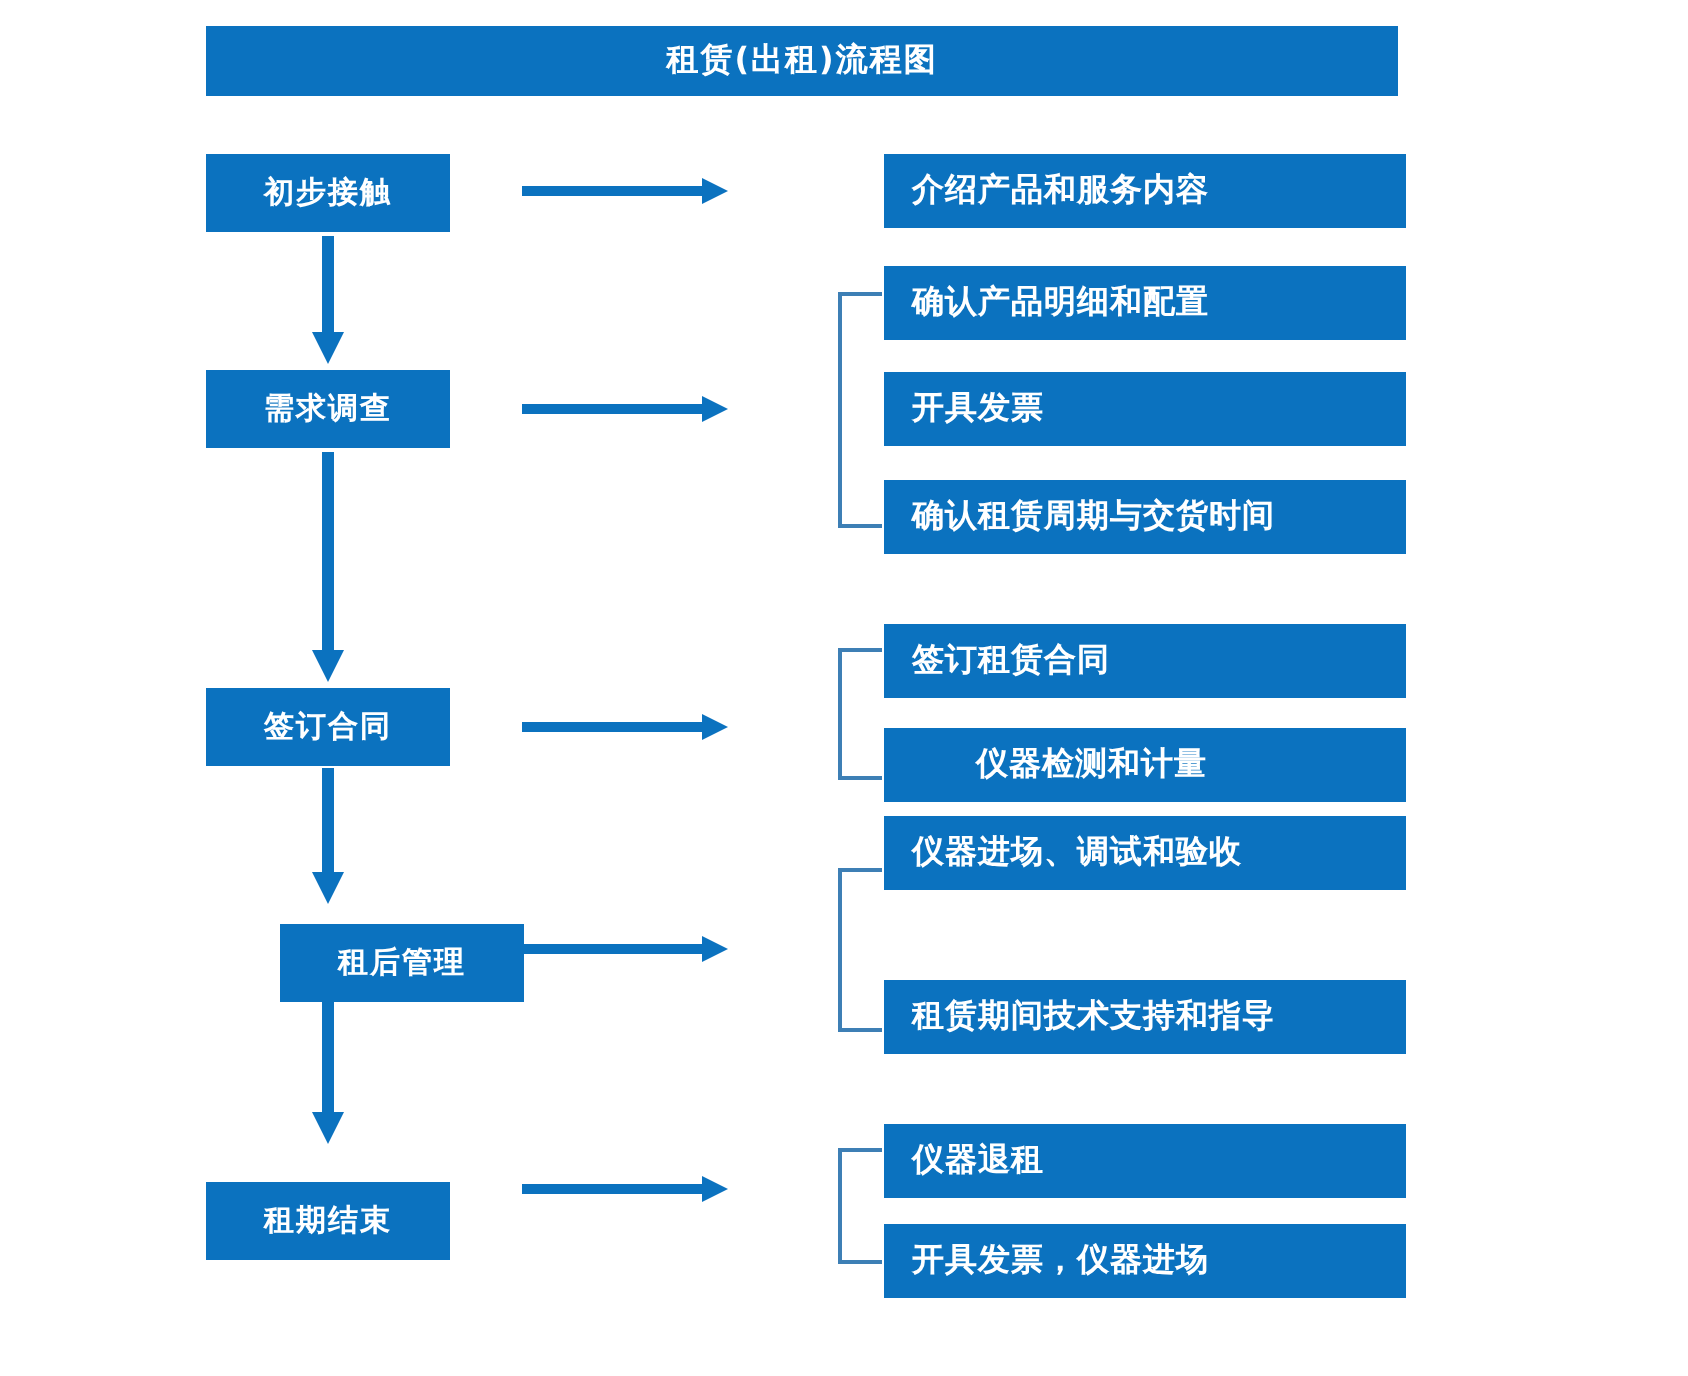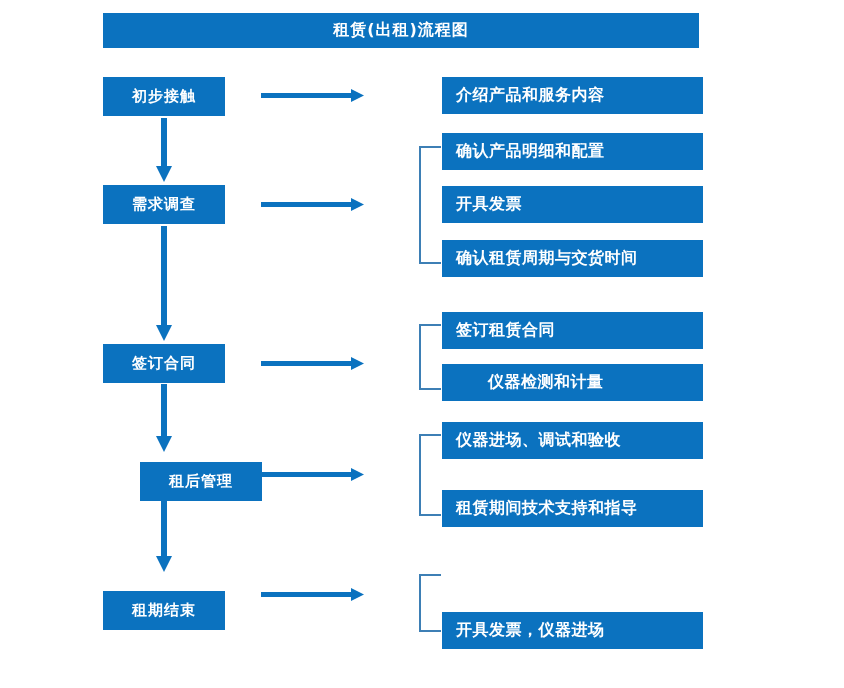--- a/index.html
+++ b/index.html
@@ -196,20 +196,21 @@
   <div class="detail-box" style="top:133px;">确认产品明细和配置</div>
 
   <div class="detail-box" style="top:186px;">开具发票</div>
 
   <div class="detail-box" style="top:240px;">确认租赁周期与交货时间</div>
 
   <div class="detail-box" style="top:312px;text-align:right;">签订租赁合同</div>
 
   <div class="detail-box" style="top:364px;padding-left:46px;">仪器检测和计量</div>
 
-  <div class="detail-box" style="top:422px;">仪器进场、调试和验收</div>
+  <div class="detail-box" style="top:408px;">仪器进场、调试和验收</div>
 
   <div class="detail-box" style="top:490px;">租赁期间技术支持和指导</div>
 
+  <div class="detail-box" style="top:562px;">仪器退租</div>
 
   <div class="detail-box" style="top:612px;">开具发票，仪器进场</div>
 
 </div>
 
 </body></html>

